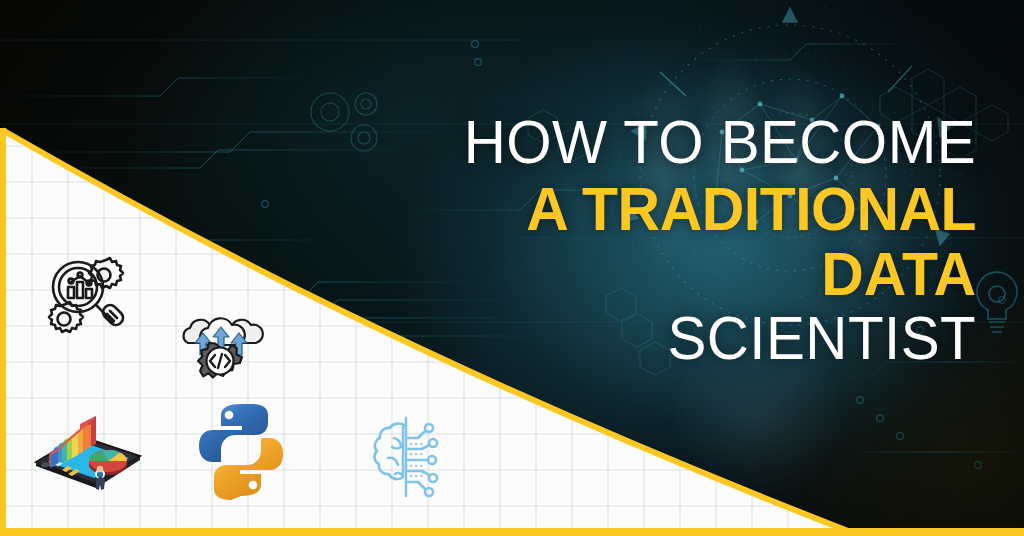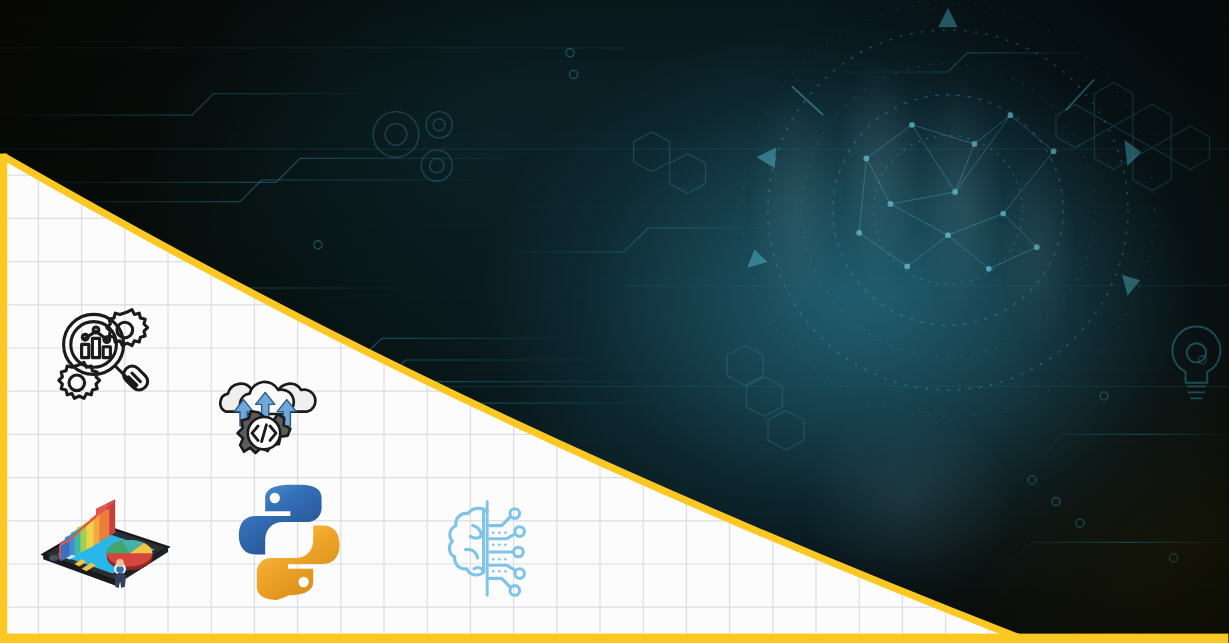--- a/index.html
+++ b/index.html
@@ -297,20 +297,26 @@
           <path d="M0 434 H1024"></path>
         <path d="M0 470 H1024"></path>
           <path d="M0 506 H1024"></path>
       </g>
     </g>
     <path d="M 4 131 C 180 232, 430 368, 848 531" fill="none" stroke="#FAC723" stroke-width="6" stroke-linecap="round"></path>
     <rect x="0" y="528" width="1024" height="8" fill="#FAC723"></rect>
     <rect x="0" y="128" width="6" height="408" fill="#FAC723"></rect>
   </svg>
 
+  <div class="headline">
+    <span class="l1">HOW TO BECOME</span>
+    <span class="l2">A TRADITIONAL</span>
+    <span class="l3">DATA</span>
+    <span class="l4">SCIENTIST</span>
+  </div>
 
   <svg class="icon" id="icon-analytics" viewBox="0 0 100 100" aria-hidden="true">
     <g fill="none" stroke="#1b1b1b" stroke-width="2.6" stroke-linejoin="round" stroke-linecap="round">
 
       <path d="M70 14 l4 -2 l2 4 l4 -1 l1 4 l4 1 l-1 4 l3 3 l-3 3 l1 4 l-4 1 l-1 4 l-4 -1 l-2 4 l-4 -2 l-4 2 l-2 -4 l-4 1 l-1 -4 l-4 -1 l1 -4 l-3 -3 l3 -3 l-1 -4 l4 -1 l1 -4 l4 1 z"></path>
       <circle cx="68" cy="29" r="6.5"></circle>
 
       <path d="M30 58 l4 -2 l2 4 l4 -1 l1 4 l4 1 l-1 4 l3 3 l-3 3 l1 4 l-4 1 l-1 4 l-4 -1 l-2 4 l-4 -2 l-4 2 l-2 -4 l-4 1 l-1 -4 l-4 -1 l1 -4 l-3 -3 l3 -3 l-1 -4 l4 -1 l1 -4 l4 1 z"></path>
       <circle cx="28" cy="73" r="6.5"></circle>
 

